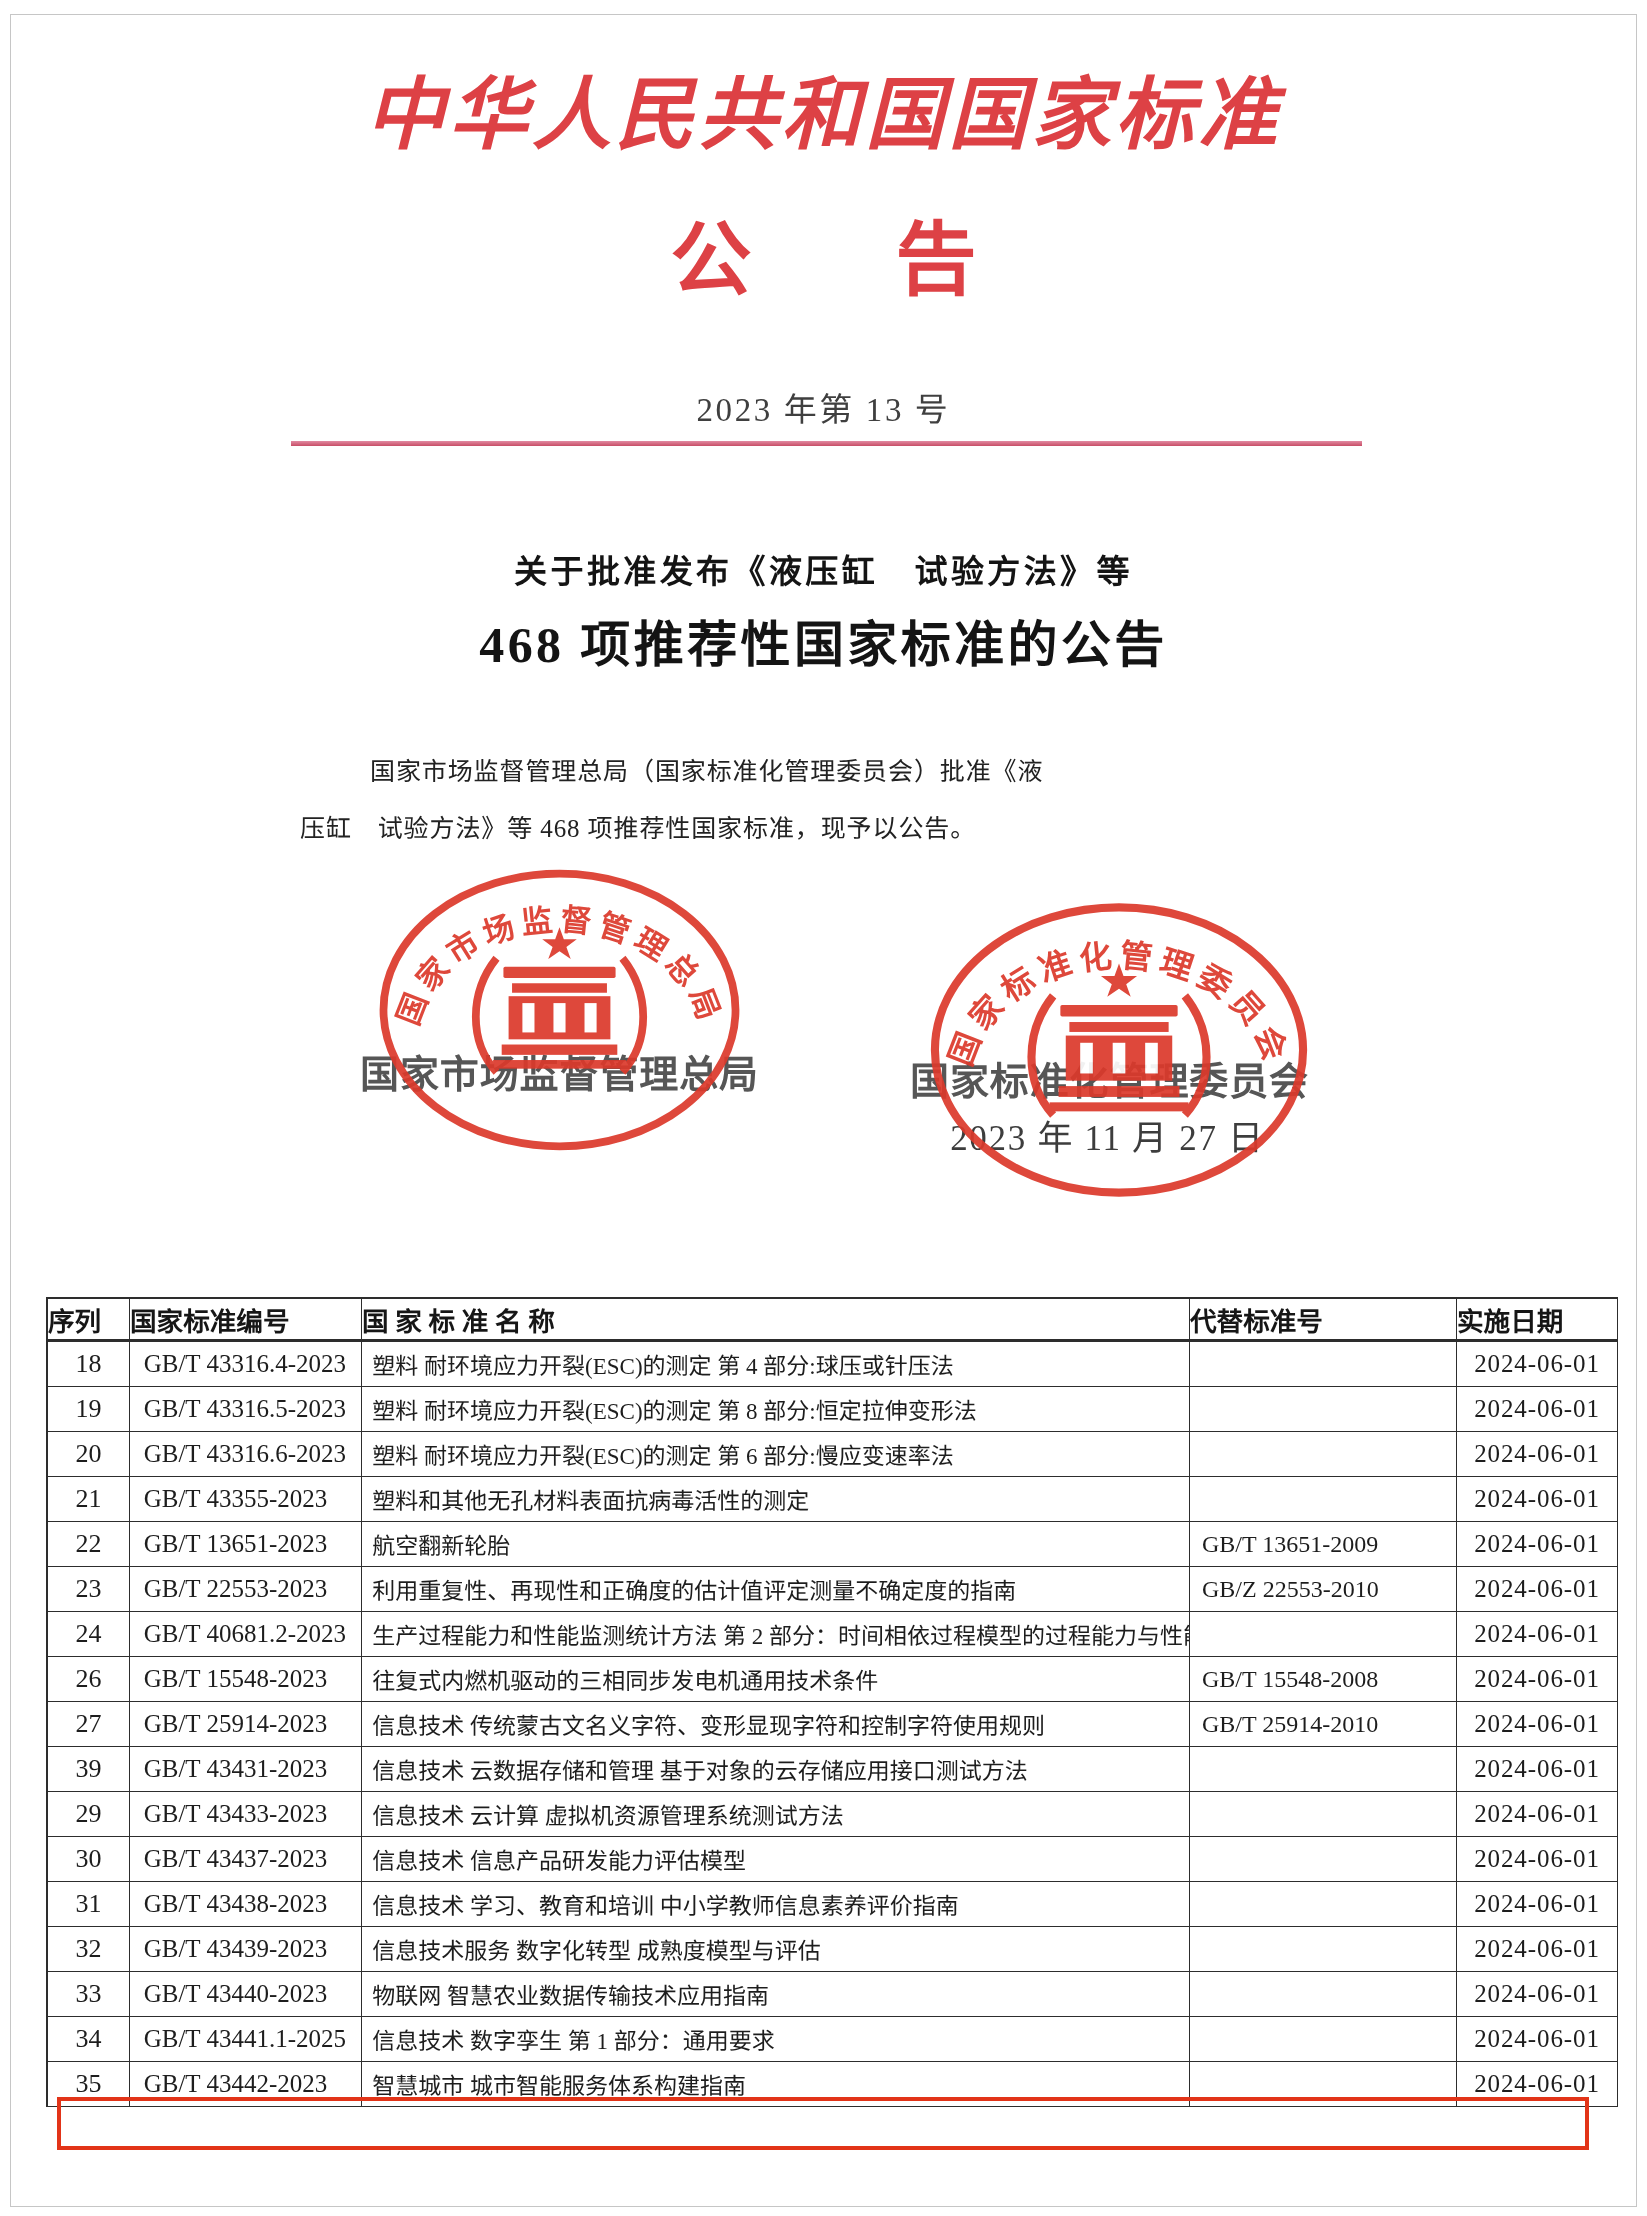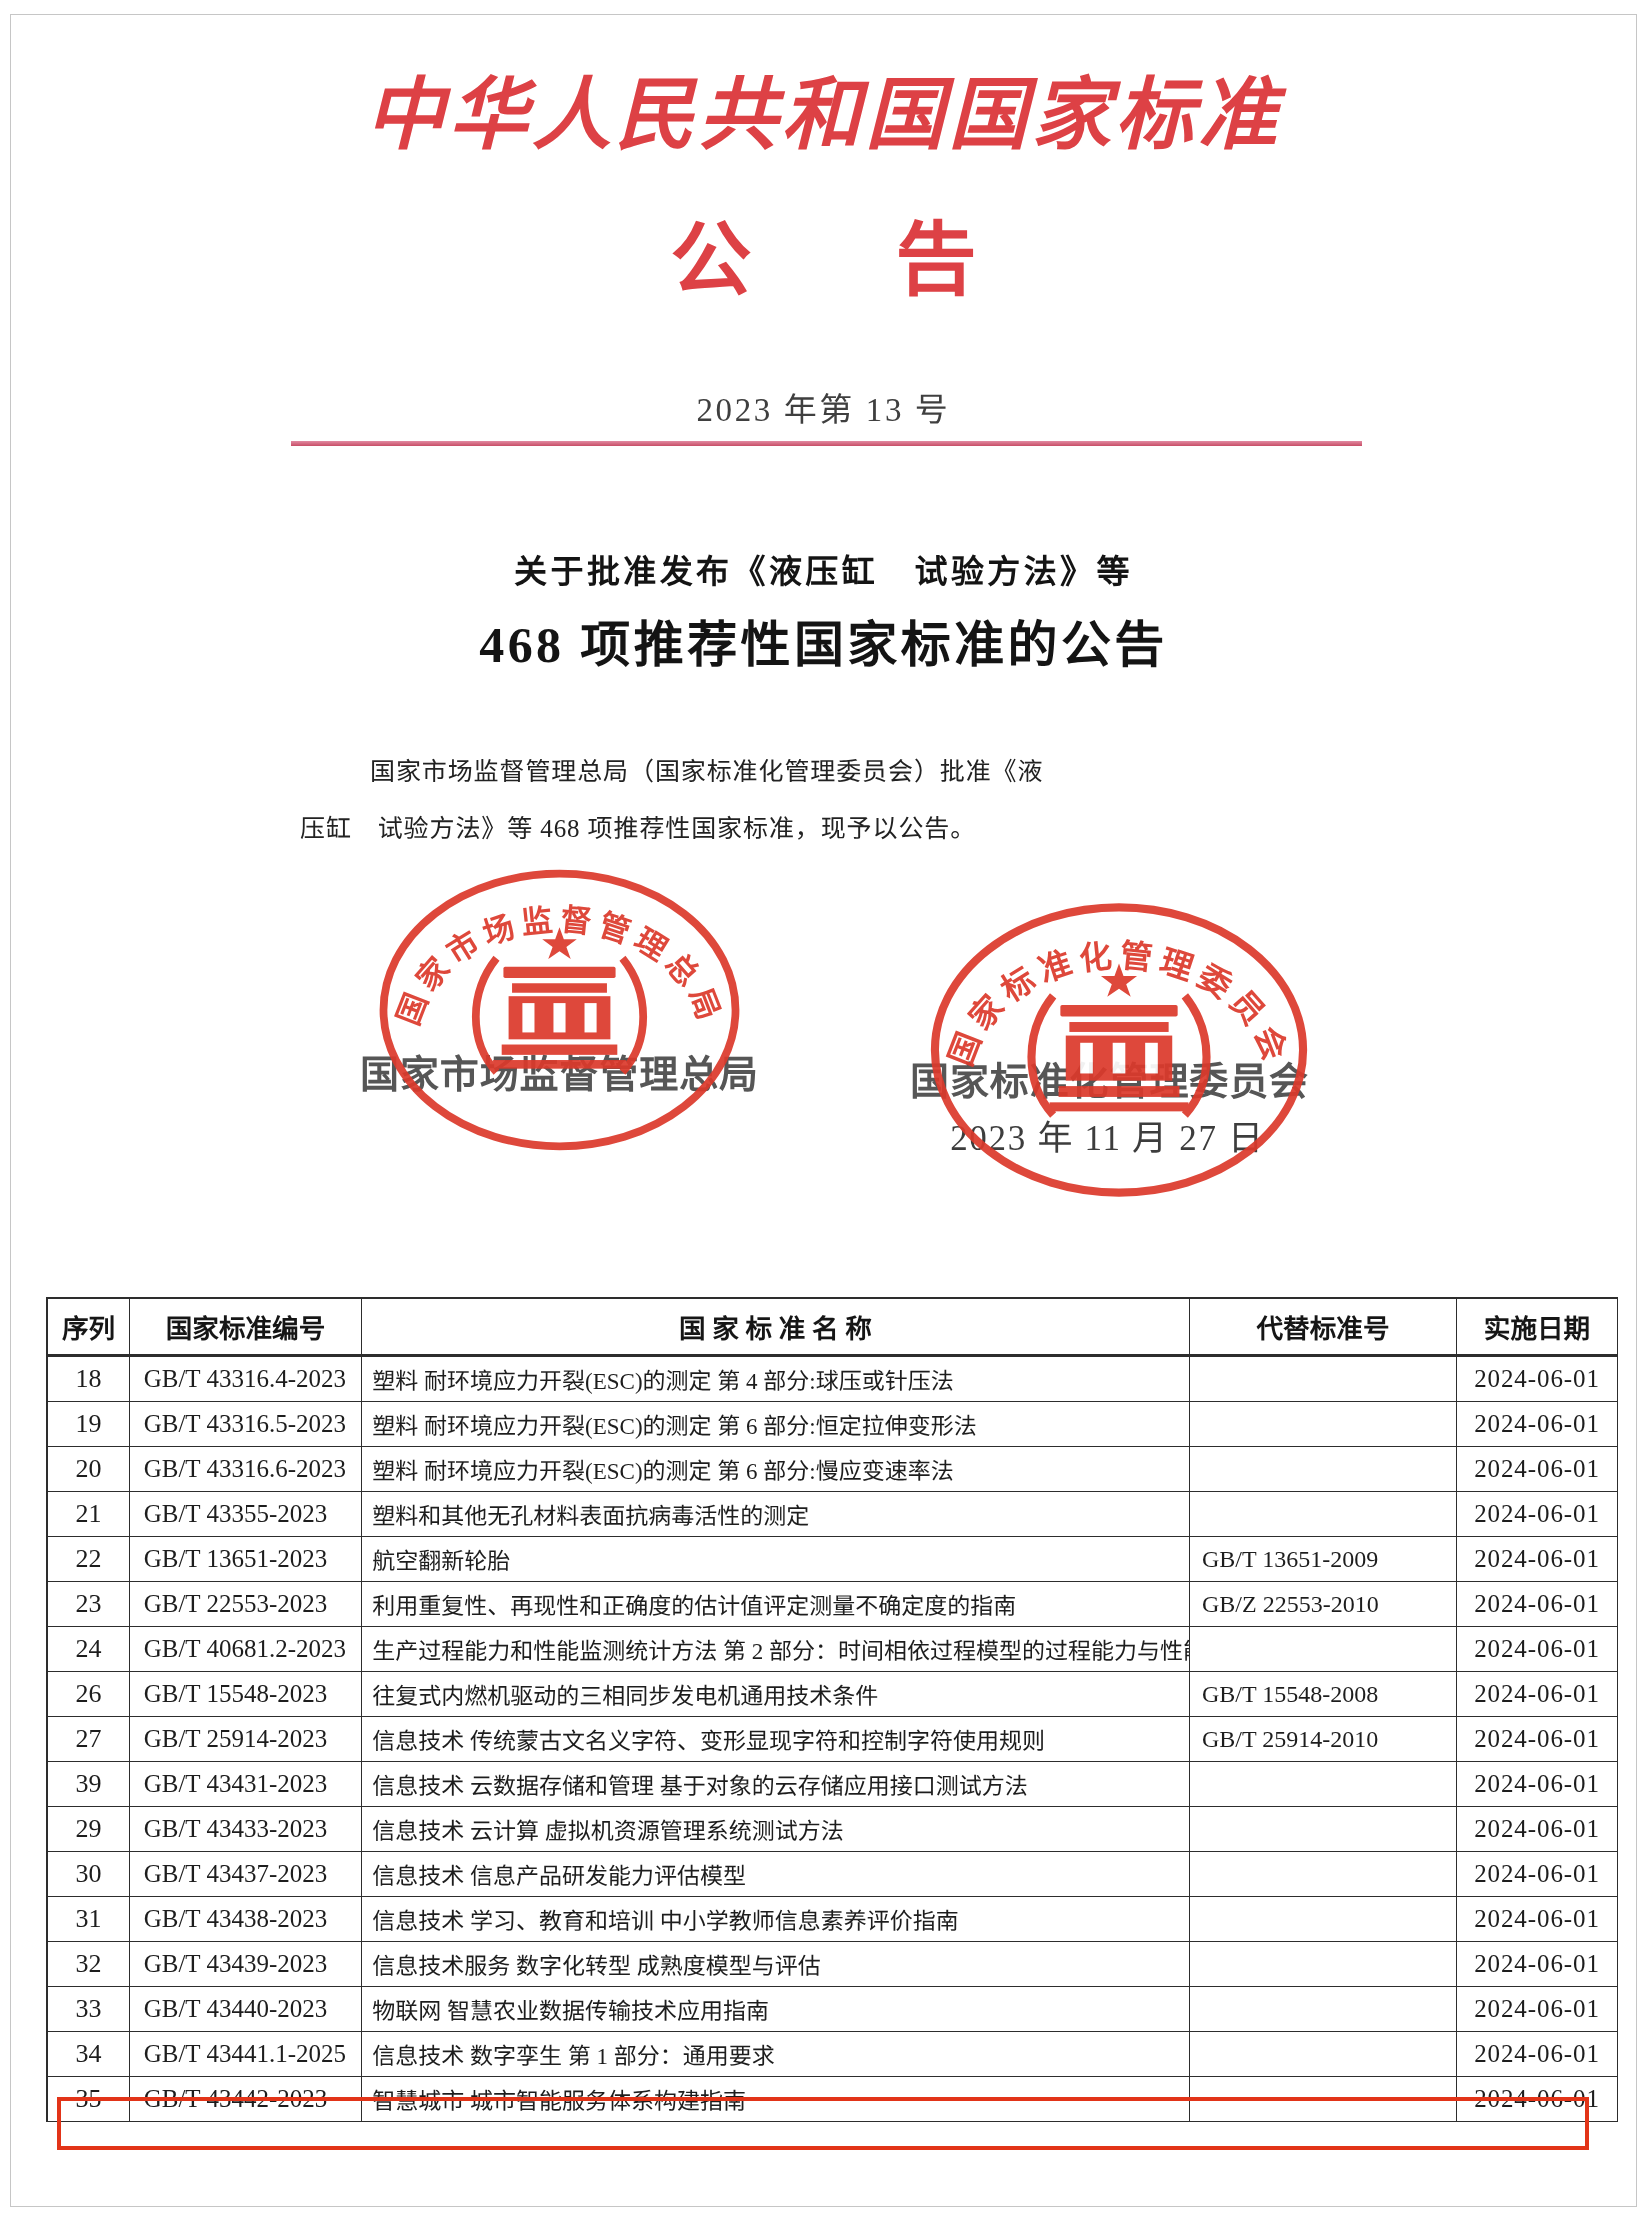--- a/index.html
+++ b/index.html
@@ -36,22 +36,22 @@
     font-size:35px;color:#3d3d3d;letter-spacing:1.7px;z-index:1;white-space:nowrap;}
   .seal{position:absolute;z-index:2;opacity:0.92;}
   .seal-left{left:374px;top:865px;width:371px;height:290px;}
   .seal-right{left:925px;top:898px;width:388px;height:304px;}
   .seal .arc-text{font-size:36px;font-weight:bold;letter-spacing:7px;fill:#dc392b;}
   
   .std-table{position:absolute;left:46px;top:1297px;width:1570px;
     border-collapse:separate;border-spacing:0;table-layout:fixed;background:transparent;
     border-top:2.6px solid #2d2d2d;border-left:2.6px solid #2d2d2d;}
   .std-table th{box-sizing:border-box;height:43px;border-right:1.7px solid #2d2d2d;
-    border-bottom:3.4px solid #2d2d2d;font-size:26.6px;font-weight:bold;text-align:center;
-    padding:8px;color:#161616;white-space:nowrap;overflow:hidden;}
+    border-bottom:3.4px solid #2d2d2d;font-size:26.6px;font-weight:bold;text-align:left;
+    padding:0;color:#161616;white-space:nowrap;overflow:hidden;}
   .std-table td{box-sizing:border-box;height:45px;border-right:1.7px solid #2d2d2d;
     border-bottom:1.7px solid #2d2d2d;padding:0;color:#1d1d1d;vertical-align:middle;
     white-space:nowrap;overflow:hidden;}
   .std-table td.c-seq{text-align:center;font-size:26px;}
   .std-table td.c-code{padding-left:13.7px;font-size:25px;}
   .std-table td.c-name{padding-left:10.3px;font-size:23px;}
   .std-table td.c-rep{padding-left:12px;font-size:24px;}
   .std-table td.c-date{text-align:center;font-size:25px;letter-spacing:0.9px;}
   .hl-box{position:absolute;left:57px;top:2097px;width:1524px;height:45px;
     border:4.3px solid #e23418;z-index:6;pointer-events:none;}
@@ -144,21 +144,21 @@
         <tr>
     <td class="c-seq">18</td>
     <td class="c-code">GB/T 43316.4-2023</td>
     <td class="c-name">塑料 耐环境应力开裂(ESC)的测定 第 4 部分:球压或针压法</td>
     <td class="c-rep"></td>
     <td class="c-date">2024-06-01</td>
   </tr>
         <tr>
     <td class="c-seq">19</td>
     <td class="c-code">GB/T 43316.5-2023</td>
-    <td class="c-name">塑料 耐环境应力开裂(ESC)的测定 第 6 部分:恒定拉伸变形法</td>
+    <td class="c-name">塑料 耐环境应力开裂(ESC)的测定 第 8 部分:恒定拉伸变形法</td>
     <td class="c-rep"></td>
     <td class="c-date">2024-06-01</td>
   </tr>
         <tr>
     <td class="c-seq">20</td>
     <td class="c-code">GB/T 43316.6-2023</td>
     <td class="c-name">塑料 耐环境应力开裂(ESC)的测定 第 6 部分:慢应变速率法</td>
     <td class="c-rep"></td>
     <td class="c-date">2024-06-01</td>
   </tr>

